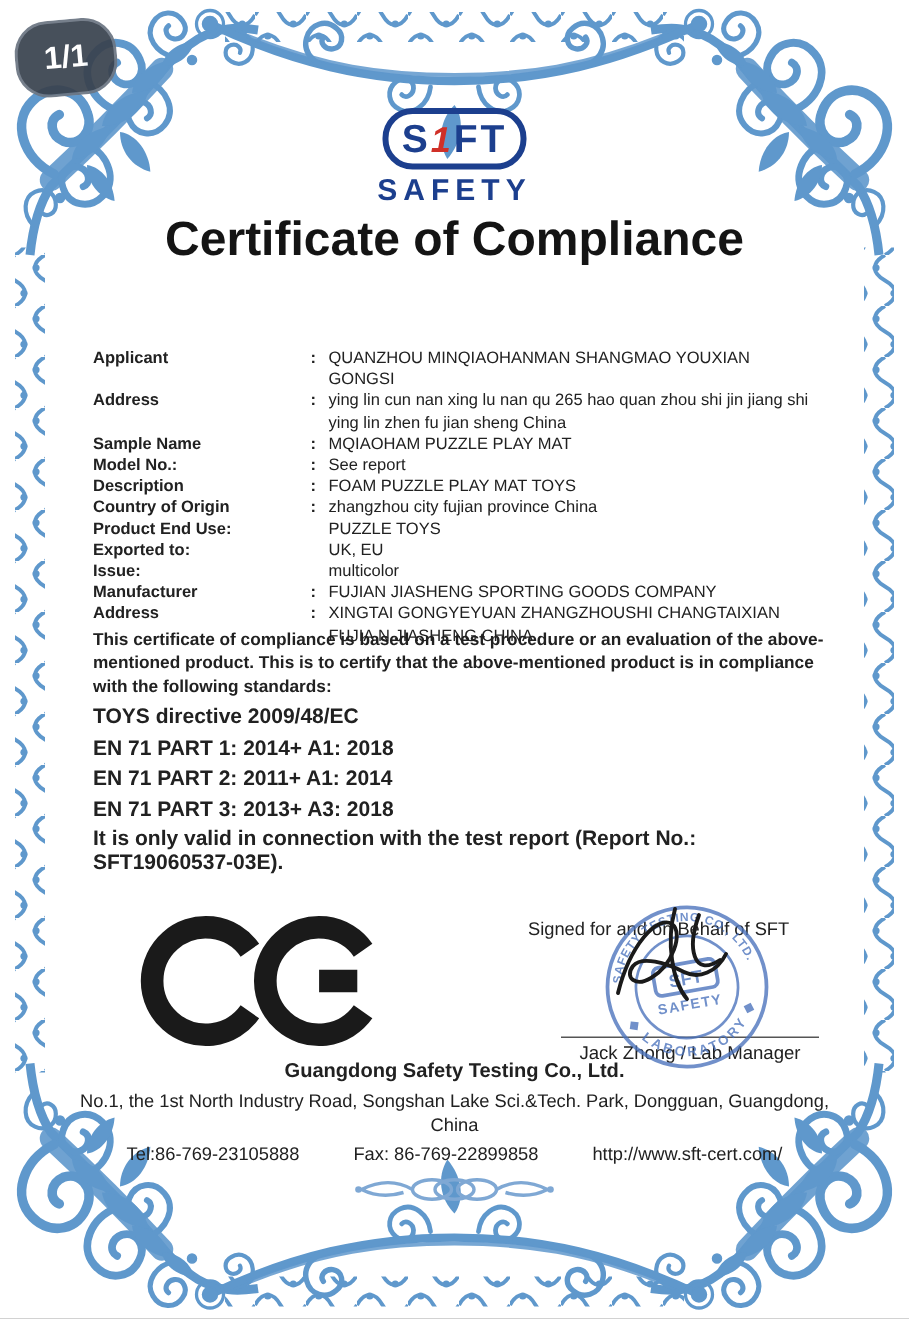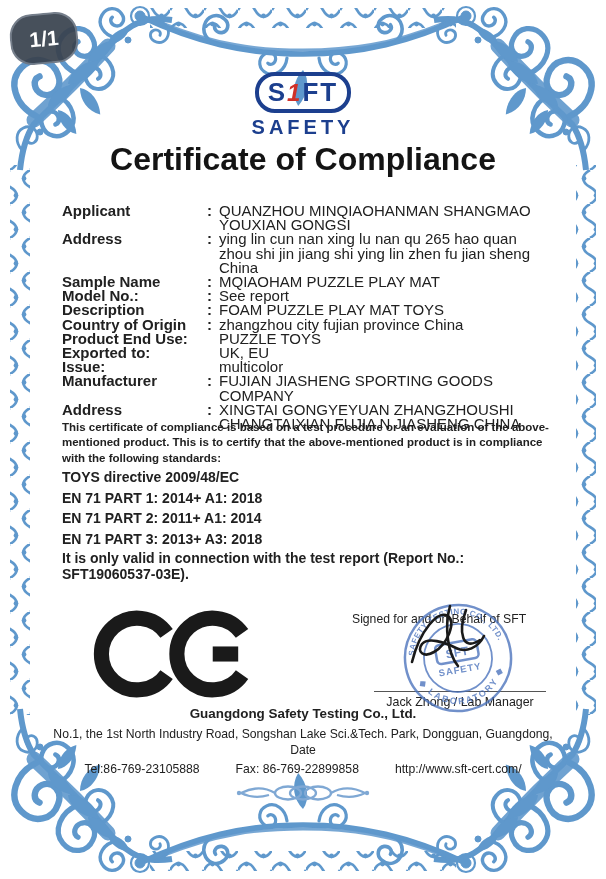--- a/index.html
+++ b/index.html
@@ -26,21 +26,21 @@
   }
   .logo-one{color:#d03028;font-style:italic;font-size:24px;}
   .logo-caption{margin-top:3px;font-weight:bold;font-size:20px;letter-spacing:4px;color:#1c3f8e;}
 
   .title{position:absolute;left:0;top:141px;width:606px;text-align:center;
     font-size:32px;font-weight:bold;color:#141414;letter-spacing:0px;}
 
   .certline{position:absolute;left:0;top:195px;width:606px;display:flex;justify-content:center;gap:26px;font-size:12.3px;}
   .certline b{font-weight:bold;}
 
-  .fields{position:absolute;left:62px;top:204px;width:484px;font-size:15px;line-height:14.2px;}
+  .fields{position:absolute;left:62px;top:232px;width:484px;font-size:11px;line-height:14.2px;}
   .frow{display:flex;}
   .flabel{width:145px;font-weight:bold;flex:none;}
   .fcolon{width:12px;font-weight:bold;flex:none;}
   .fvalue{flex:1;}
 
   .statement{position:absolute;left:62px;top:420px;width:487px;font-size:11.5px;font-weight:bold;line-height:15.4px;}
   .standards{position:absolute;left:62px;top:467px;width:487px;font-size:14px;font-weight:bold;}
   .standard-line{line-height:20.5px;}
   .validity{margin-top:1px;line-height:16px;}
 
@@ -258,21 +258,21 @@
       </g>
     </svg>
 
     <div class="sig-line"></div>
     <div class="sig-name">Jack Zhong / Lab Manager</div>
 
     <div class="footer">
       <div class="footer-company">Guangdong Safety Testing Co., Ltd.</div>
       <div class="footer-addr">
         <div>No.1, the 1st North Industry Road, Songshan Lake Sci.&amp;Tech. Park, Dongguan, Guangdong,</div>
-        <div>Date</div>
+        <div>China</div>
       </div>
       <div class="footer-contacts">
         <span>Tel:86-769-23105888</span>
         <span>Fax: 86-769-22899858</span>
         <span>http://www.sft-cert.com/</span>
       </div>
     </div>
 
   </div>
 </div>

